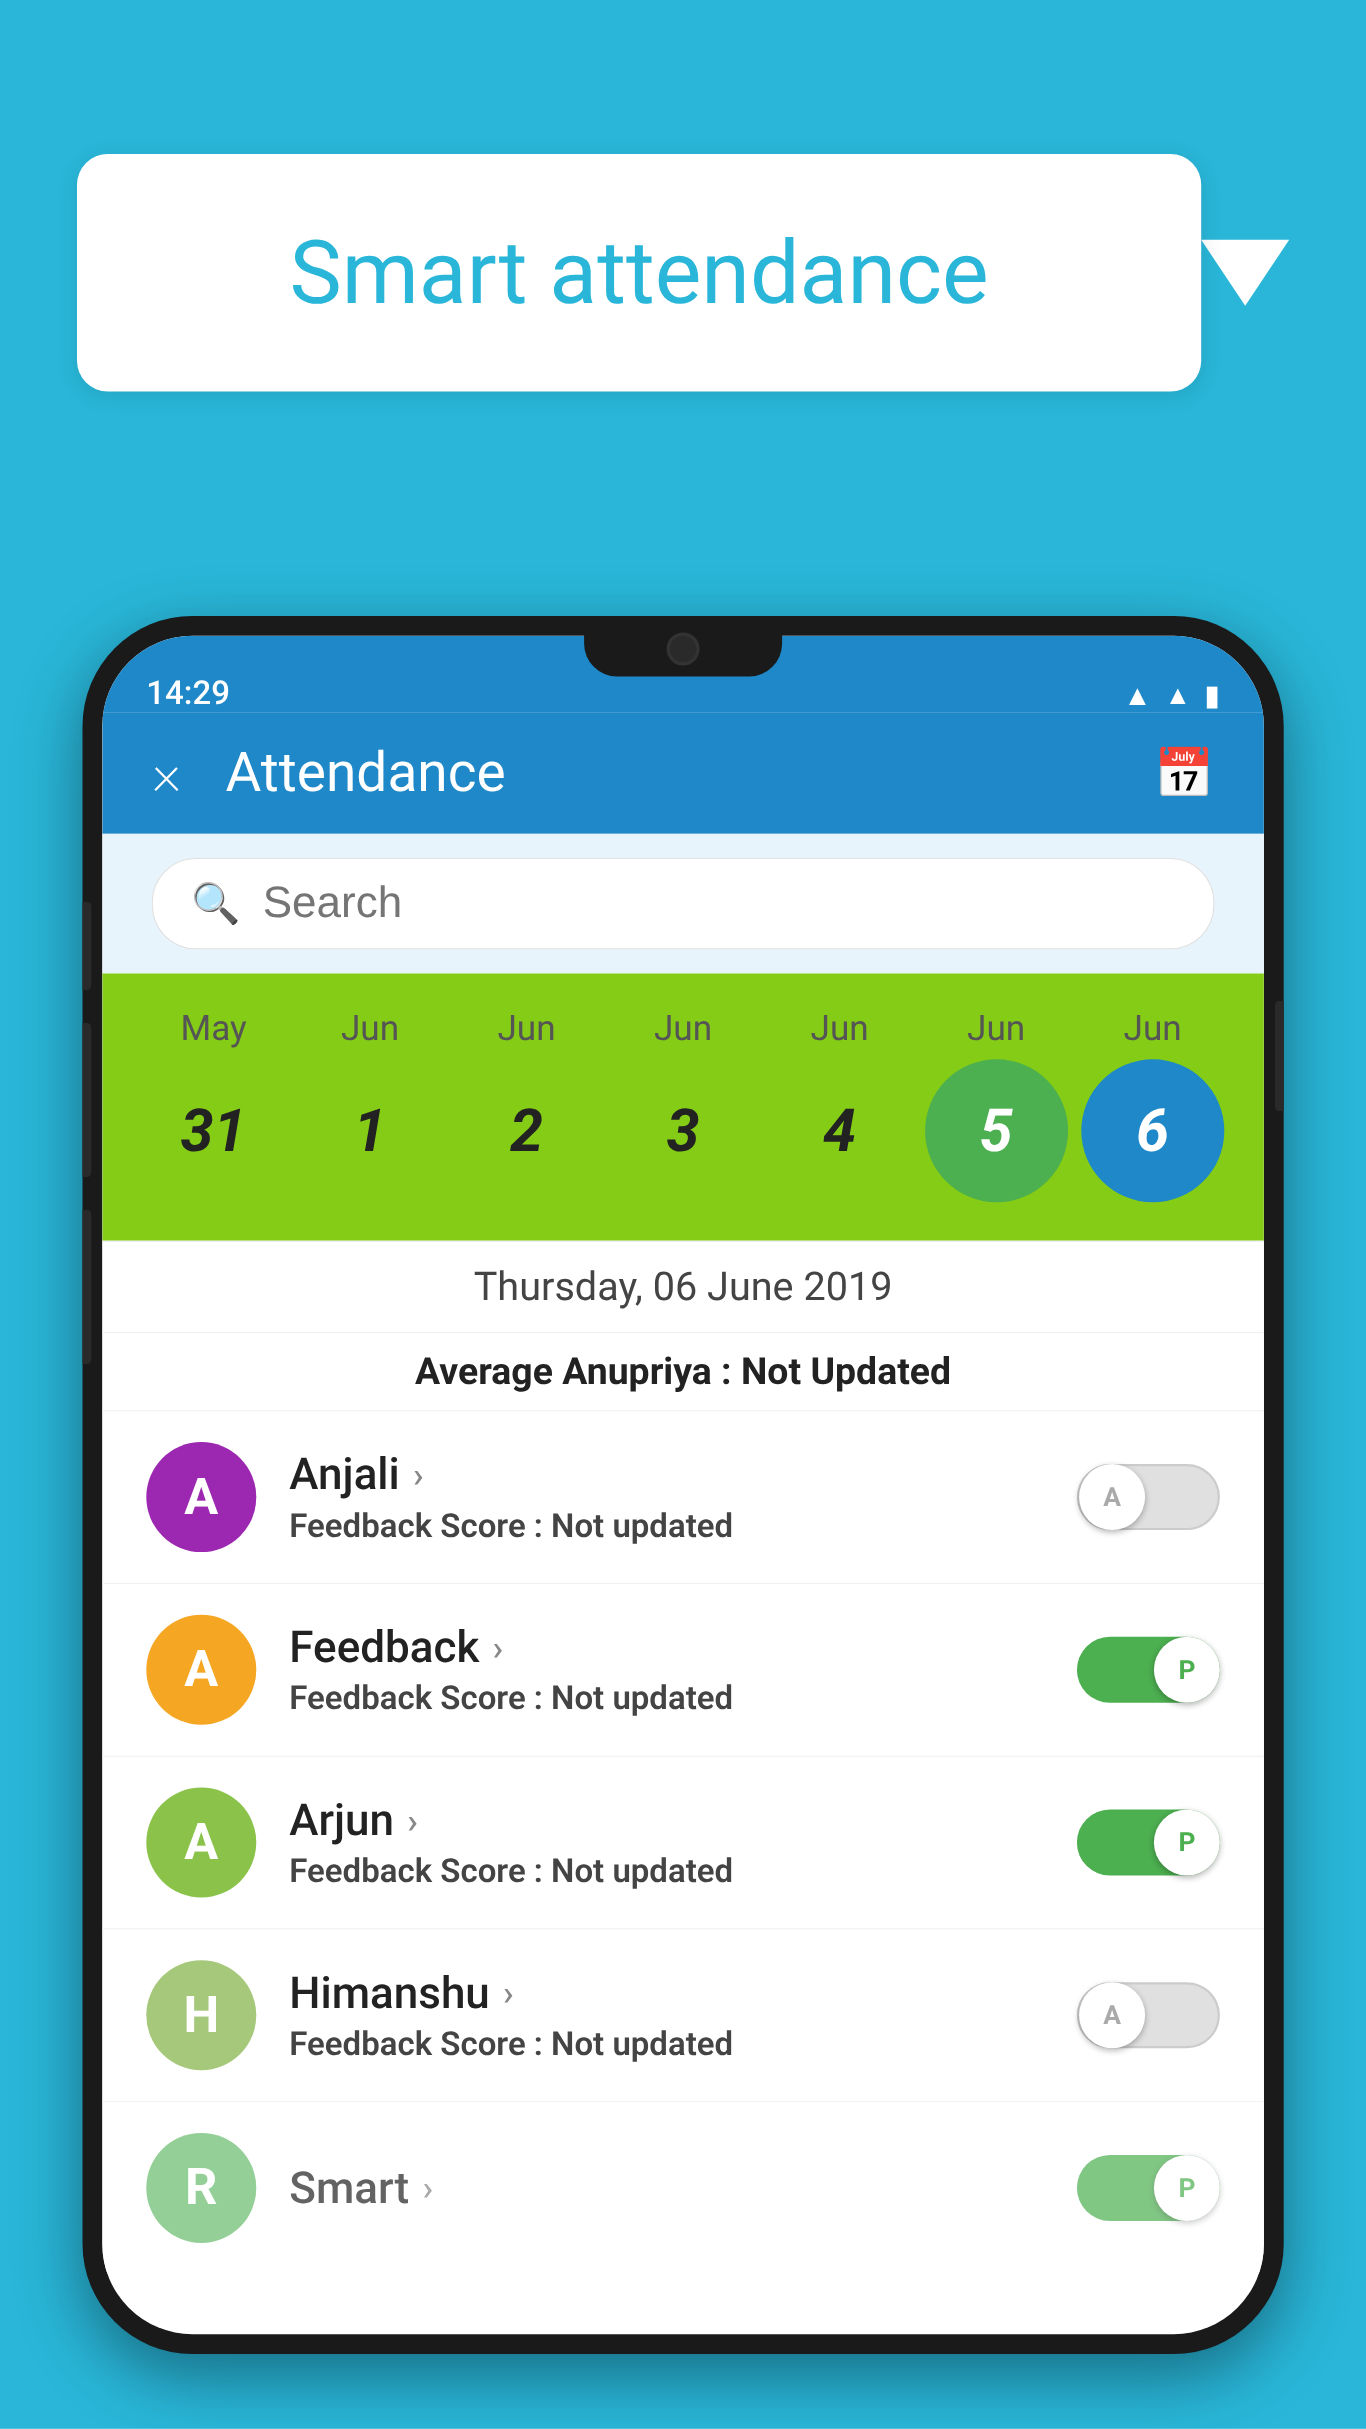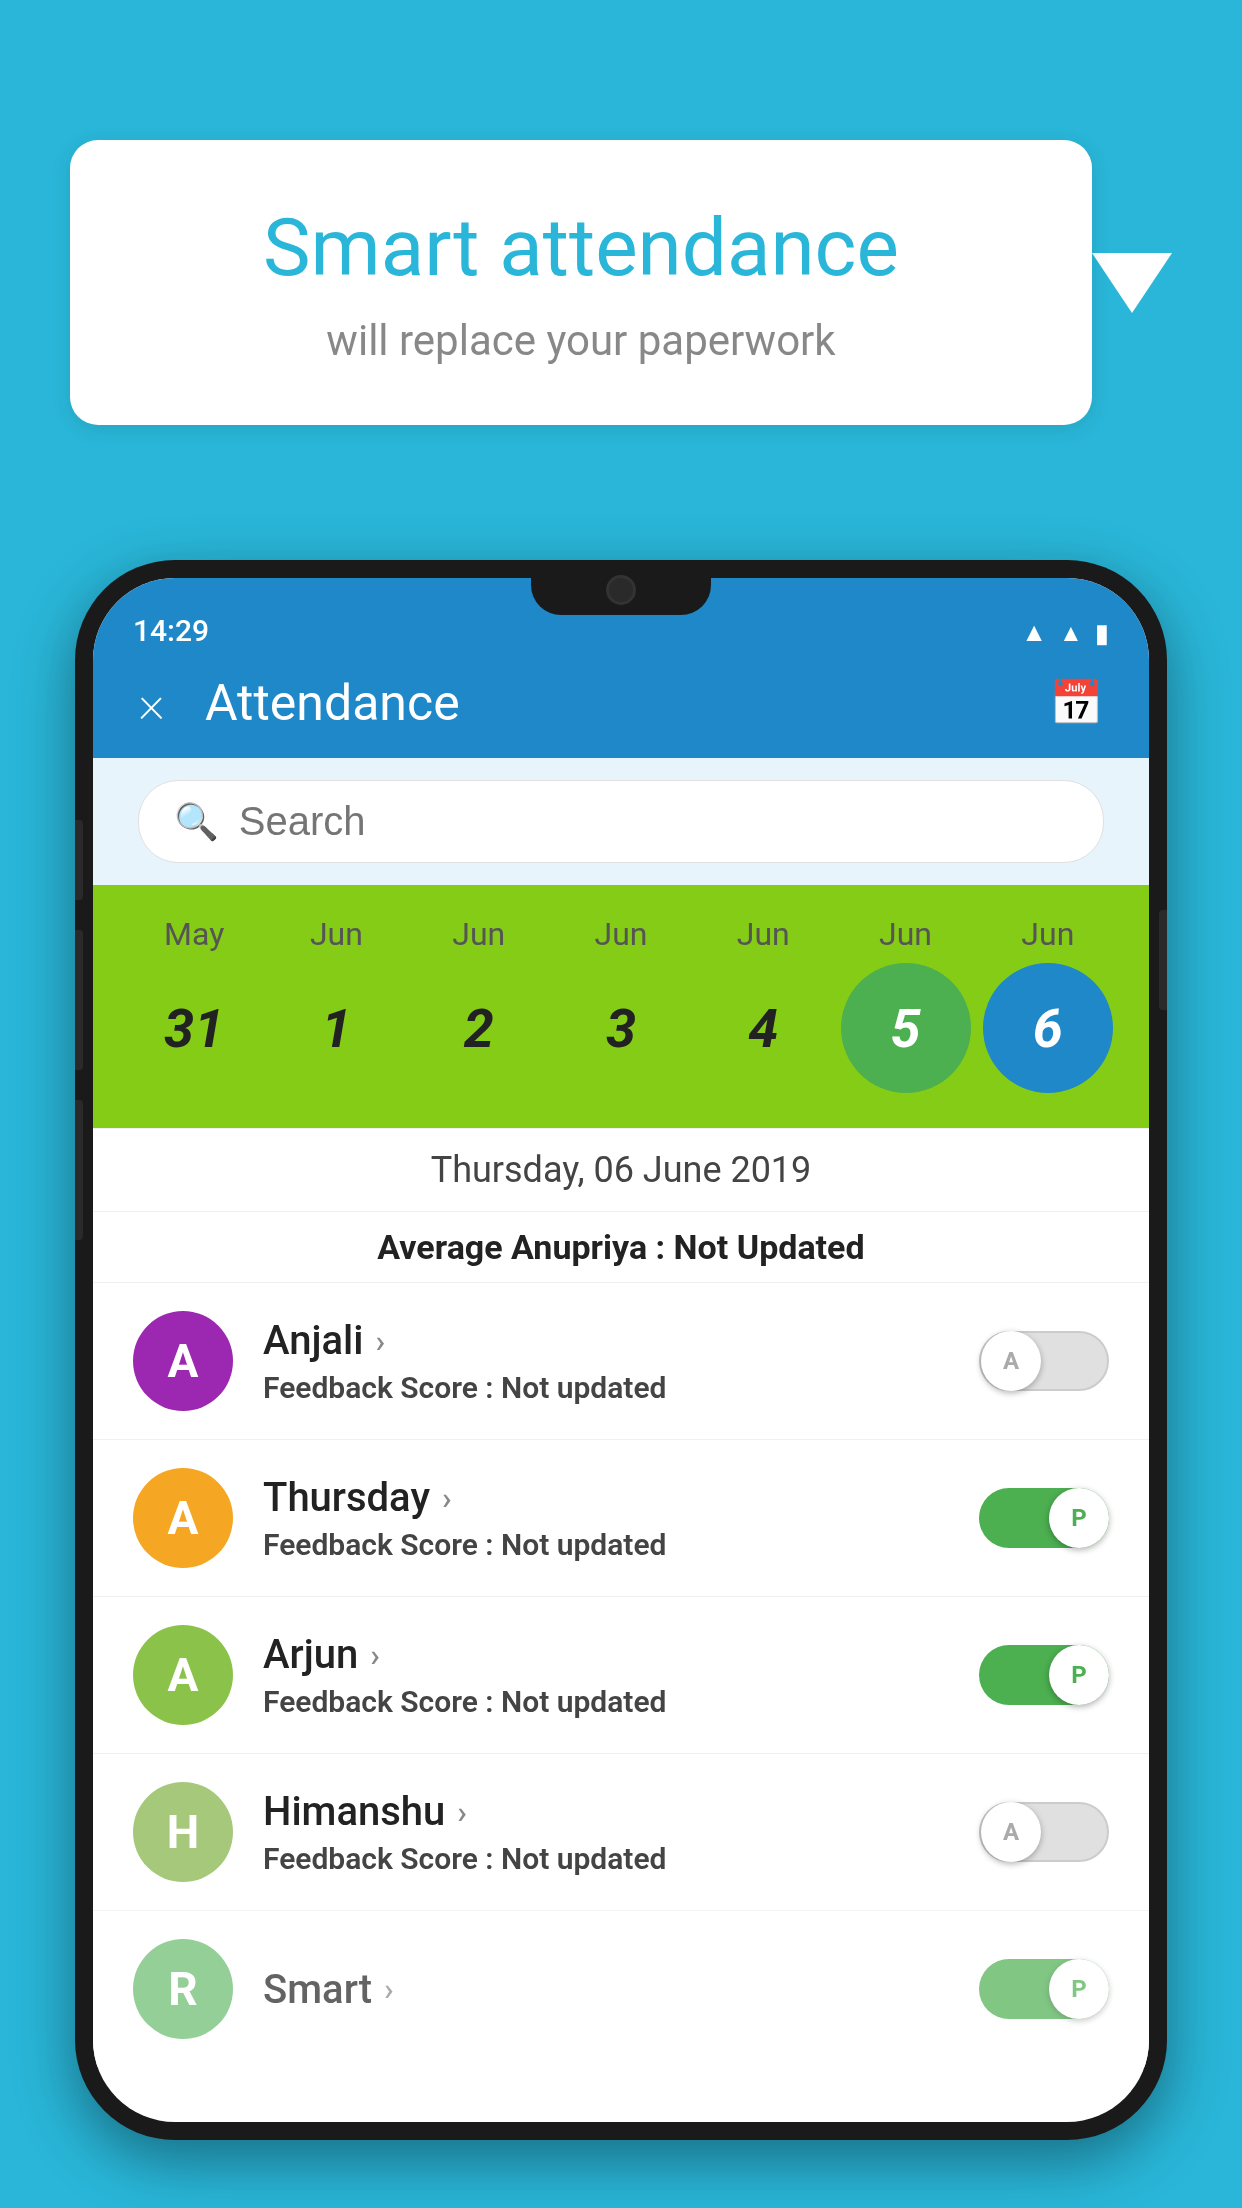--- a/index.html
+++ b/index.html
@@ -404,21 +404,20 @@
     .wifi-icon { font-size: 26px; }
     .signal-icon { font-size: 24px; }
     .battery-icon { font-size: 26px; }
   </style>
 </head>
 <body>
 
 <div class="speech-bubble-container">
   <div class="speech-bubble">
     <div class="speech-bubble-title">Smart attendance</div>
-    <div class="speech-bubble-subtitle">will replace your paperwork</div>
   </div>
   <div class="speech-bubble-arrow"></div>
 </div>
 
 <div class="phone-container">
   <div class="phone-frame">
 
     <div class="phone-side-btn-right"></div>
     <div class="phone-side-btn-left-1"></div>
     <div class="phone-side-btn-left-2"></div>
@@ -497,21 +496,21 @@
             <div class="toggle-switch absent">
               <div class="toggle-knob">A</div>
             </div>
           </div>
         </div>
 
         <div class="student-item">
           <div class="student-avatar" style="background-color:#f5a623;">A</div>
           <div class="student-info">
             <div class="student-name">
-              <span>Thursday</span>
+              <span>Feedback</span>
               <span class="chevron">›</span>
             </div>
             <div class="student-feedback">
               <span>Feedback Score : </span><span>Not updated</span>
             </div>
           </div>
           <div class="toggle-container">
             <div class="toggle-switch present">
               <div class="toggle-knob">P</div>
             </div>

